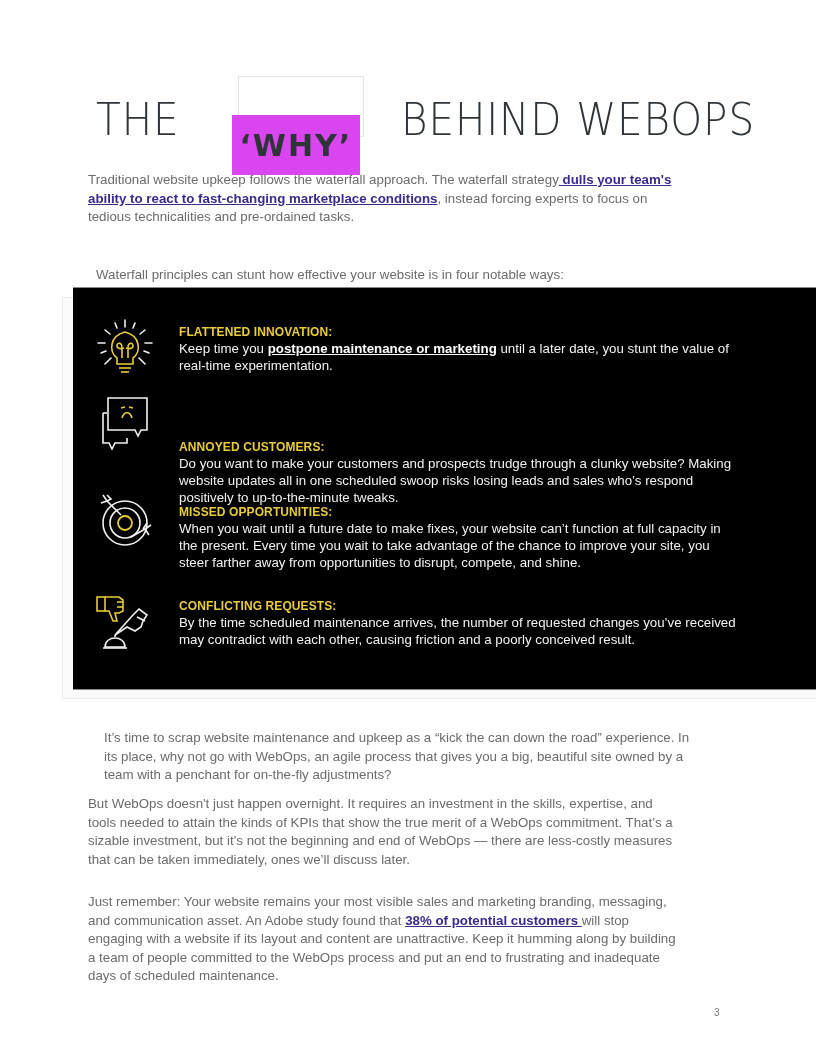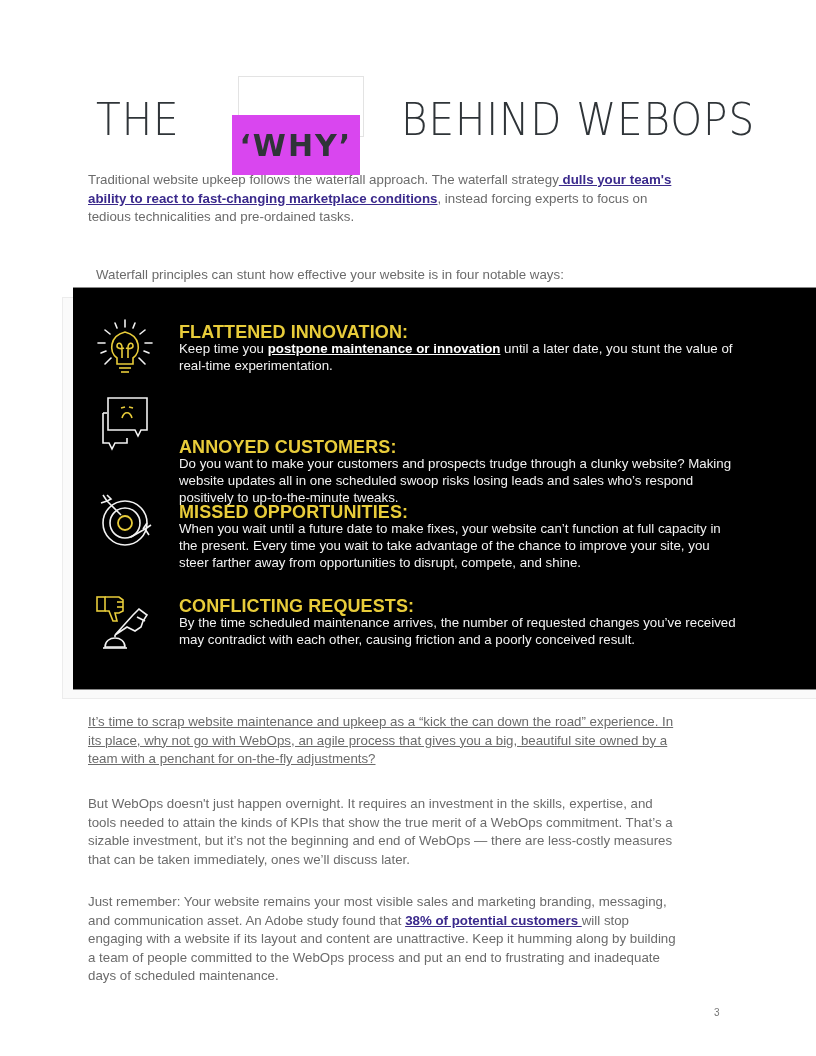--- a/index.html
+++ b/index.html
@@ -33,21 +33,21 @@
   .frame {
     position: absolute; left: 62px; top: 297px; width: 760px; height: 400px;
     border: 1px solid #ececec; background: #fafafa;
   }
   .black-box {
     position: absolute; left: 73px; top: 287px; width: 743px; height: 401px;
     background: #000; border-top: 1px solid #888; border-bottom: 1px solid #888;
   }
   .item { position: absolute; left: 106px; width: 560px; }
   .item .heading {
-    font-weight: bold; font-size: 18px; color: #e8cc3a; letter-spacing: 0.1px; line-height: 17px;
+    font-weight: bold; font-size: 12px; color: #e8cc3a; letter-spacing: 0.1px; line-height: 17px;
   }
   .item .body { font-size: 13.3px; line-height: 16.8px; color: #f2f2f2; }
   .item .body a { color: #fff; font-weight: bold; text-decoration: underline; }
   .icon { position: absolute; left: 22px; width: 60px; height: 60px; }
 
   .page-num { position: absolute; left: 714px; top: 1007px; font-size: 10px; color: #777; }
 </style>
 </head>
 <body>
 
@@ -85,21 +85,21 @@
     <g stroke="#e8cc3a" stroke-width="1.6" fill="none">
       <path d="M22 40 C14 34 14 18 30 14 C46 18 46 34 38 40 L38 46 L22 46 Z"></path>
       <line x1="24" y1="50" x2="36" y2="50"></line>
         <line x1="26" y1="54" x2="34" y2="54"></line>
       <path d="M27 40 L27 30 C27 24 22 24 22 28 C22 31 27 31 29 30"></path>
       <path d="M33 40 L33 30 C33 24 38 24 38 28 C38 31 33 31 31 30"></path>
     </g>
   </svg>
   <div class="item" style="top:36px;">
     <div class="heading">FLATTENED INNOVATION:</div>
-    <div class="body"><span>Keep time you </span><a href="#">postpone maintenance or innovation</a><span> until a later date, you stunt the value of real-time experimentation.</span></div>
+    <div class="body"><span>Keep time you </span><a href="#">postpone maintenance or marketing</a><span> until a later date, you stunt the value of real-time experimentation.</span></div>
   </div>
 
   <svg class="icon" style="top:106px;" viewBox="0 0 60 60">
     <g stroke="#f2f2f2" stroke-width="1.6" fill="none">
       <path d="M8 19 L8 49 L14 49 L17 55 L20 49 L32 49 L32 44"></path>
       <path d="M8 19 L12 19"></path>
       <path d="M13 4 L52 4 L52 36 L46 36 L43 42 L40 36 L13 36 Z"></path>
     </g>
     <g stroke="#e8cc3a" stroke-width="1.6" fill="none">
       <line x1="26" y1="14" x2="30" y2="13"></line>
@@ -144,19 +144,19 @@
       <line x1="8" y1="57" x2="32" y2="57"></line>
       <line x1="20" y1="44" x2="20" y2="46"></line>
     </g>
   </svg>
   <div class="item" style="top:310px;">
     <div class="heading">CONFLICTING REQUESTS:</div>
     <div class="body">By the time scheduled maintenance arrives, the number of requested changes you’ve received may contradict with each other, causing friction and a poorly conceived result.</div>
   </div>
 </div>
 
-<p class="para" style="top:713px; margin:0;text-decoration:underline;">It’s time to scrap website maintenance and upkeep as a “kick the can down the road” experience. In its place, why not go with WebOps, an agile process that gives you a big, beautiful site owned by a team with a penchant for on-the-fly adjustments?</p>
+<p class="para" style="top:713px; margin:16px;">It’s time to scrap website maintenance and upkeep as a “kick the can down the road” experience. In its place, why not go with WebOps, an agile process that gives you a big, beautiful site owned by a team with a penchant for on-the-fly adjustments?</p>
 <p class="para" style="top:795px; margin:0; width:585px;">But WebOps doesn't just happen overnight. It requires an investment in the skills, expertise, and tools needed to attain the kinds of KPIs that show the true merit of a WebOps commitment. That’s a sizable investment, but it’s not the beginning and end of WebOps — there are less-costly measures that can be taken immediately, ones we’ll discuss later.</p>
 <p class="para" style="top:893px; margin:0;">
   <span>Just remember: Your website remains your most visible sales and marketing branding, messaging, and communication asset. An Adobe study found that </span><a href="#">38% of potential customers </a><span>will stop engaging with a website if its layout and content are unattractive. Keep it humming along by building a team of people committed to the WebOps process and put an end to frustrating and inadequate days of scheduled maintenance.</span>
 </p>
 
 <div class="page-num">3</div>
 
 </body></html>

